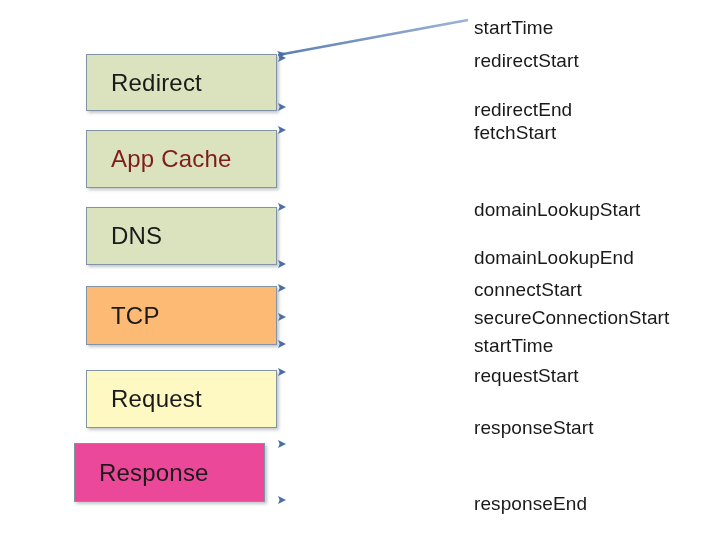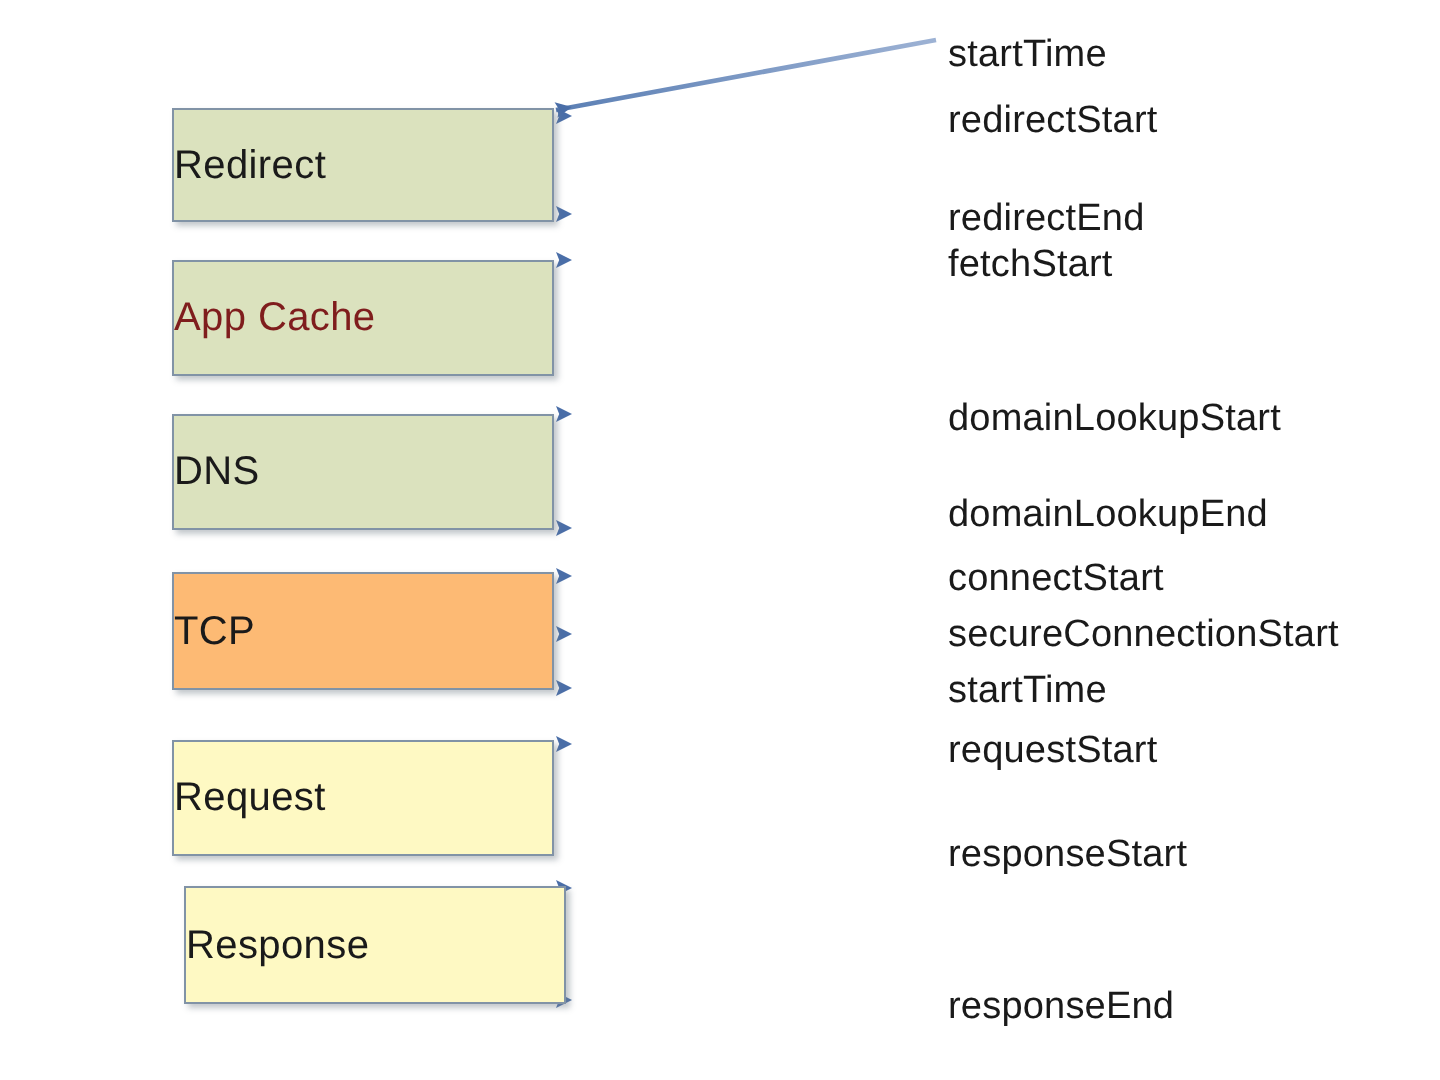--- a/index.html
+++ b/index.html
@@ -27,22 +27,23 @@
   .phase-box {
     position: absolute;
     box-sizing: border-box;
     background: #dbe2be;
     border: 1px solid #8193a6;
     box-shadow: 2px 2px 3px rgba(120,130,140,0.45);
     display: flex;
     align-items: center;
   }
   .phase-label {
-    font-size: 20px;
+    font-size: 24px;
     color: #1a1a1a;
+    padding-left: 24px;
     letter-spacing: 0.2px;
     line-height: 1;
     white-space: nowrap;
   }
   .event-label {
     position: absolute;
     font-size: 19px;
     color: #1a1a1a;
     white-space: nowrap;
     line-height: 1;
@@ -89,21 +90,21 @@
       </div>
       <div class="phase-box" style="left: 86px; top: 207px; width: 191px; height: 58px; background: rgb(219, 226, 190); border-color: rgb(129, 147, 166);">
         <div class="phase-label" style="color: rgb(26, 26, 26);">DNS</div>
       </div>
       <div class="phase-box" style="left: 86px; top: 286px; width: 191px; height: 59px; background: #fdba74; border-color: rgb(129, 147, 166);">
         <div class="phase-label" style="color: rgb(26, 26, 26);">TCP</div>
       </div>
       <div class="phase-box" style="left: 86px; top: 370px; width: 191px; height: 58px; background: #fef9c3; border-color: rgb(129, 147, 166);">
         <div class="phase-label" style="color: rgb(26, 26, 26);">Request</div>
       </div>
-      <div class="phase-box" style="left: 92px; top: 443px; width: 191px; height: 59px; background: #fef9c3; border-color: rgb(129, 147, 166);">
+      <div class="phase-box" style="left: 74px; top: 443px; width: 191px; height: 59px; background: #ec4899; border-color: rgb(129, 147, 166);">
         <div class="phase-label" style="color: rgb(26, 26, 26);">Response</div>
       </div>
     </div>
   <div id="labels-layer">
       <div class="event-label" style="left: 474px; top: 18px; color: rgb(26, 26, 26);">startTime</div>
       <div class="event-label" style="left: 474px; top: 51px; color: rgb(26, 26, 26);">redirectStart</div>
       <div class="event-label" style="left: 474px; top: 100px; color: rgb(26, 26, 26);">redirectEnd</div>
       <div class="event-label" style="left: 474px; top: 123px; color: rgb(26, 26, 26);">fetchStart</div>
       <div class="event-label" style="left: 474px; top: 200px; color: rgb(26, 26, 26);">domainLookupStart</div>
       <div class="event-label" style="left: 474px; top: 248px; color: rgb(26, 26, 26);">domainLookupEnd</div>

